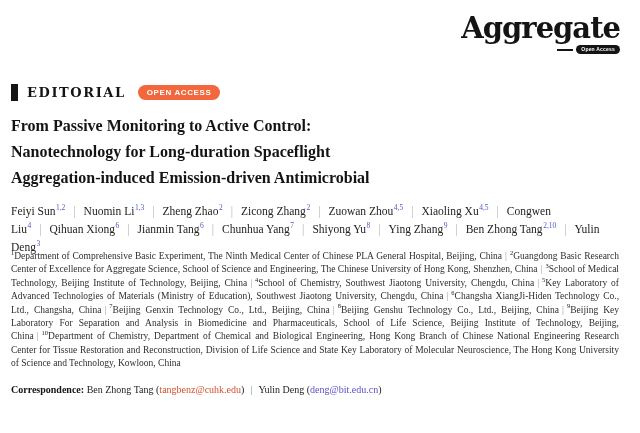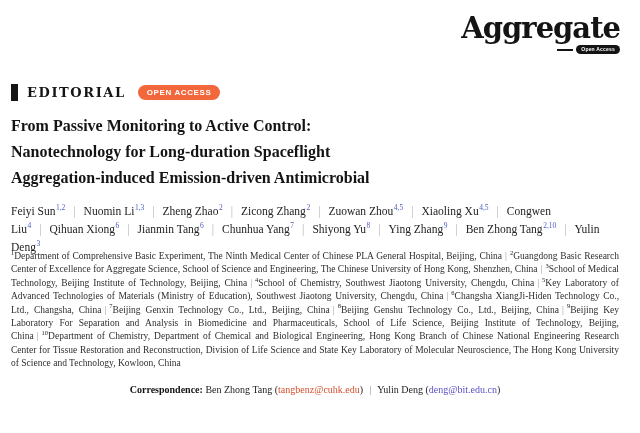--- a/index.html
+++ b/index.html
@@ -66,21 +66,21 @@
     position:absolute; top:250px; left:11px; right:13px;
     font-size:9.5px; line-height:13.4px; color:#2e2e2e;
     text-align:justify;
   }
   .aff-sup { color:#222222; font-size:6.5px; line-height:0; }
   .affiliations .sep { color:#9a9a9a; margin:0 3px; }
 
   
   .correspondence {
     position:absolute; top:383px; left:11px; right:13px;
-    font-size:10px; line-height:14px; color:#222222;text-align:center;
+    font-size:10px; line-height:14px; color:#222222;
   }
   .corr-label { font-weight:bold; color:#141414; }
   .correspondence .sep { color:#8a8a8a; margin:0 6px; }
   .email-link { text-decoration:none; }
   sup { vertical-align:super;margin-top:24px; }
 </style>
 </head>
 <body>
 
 <div class="page">

